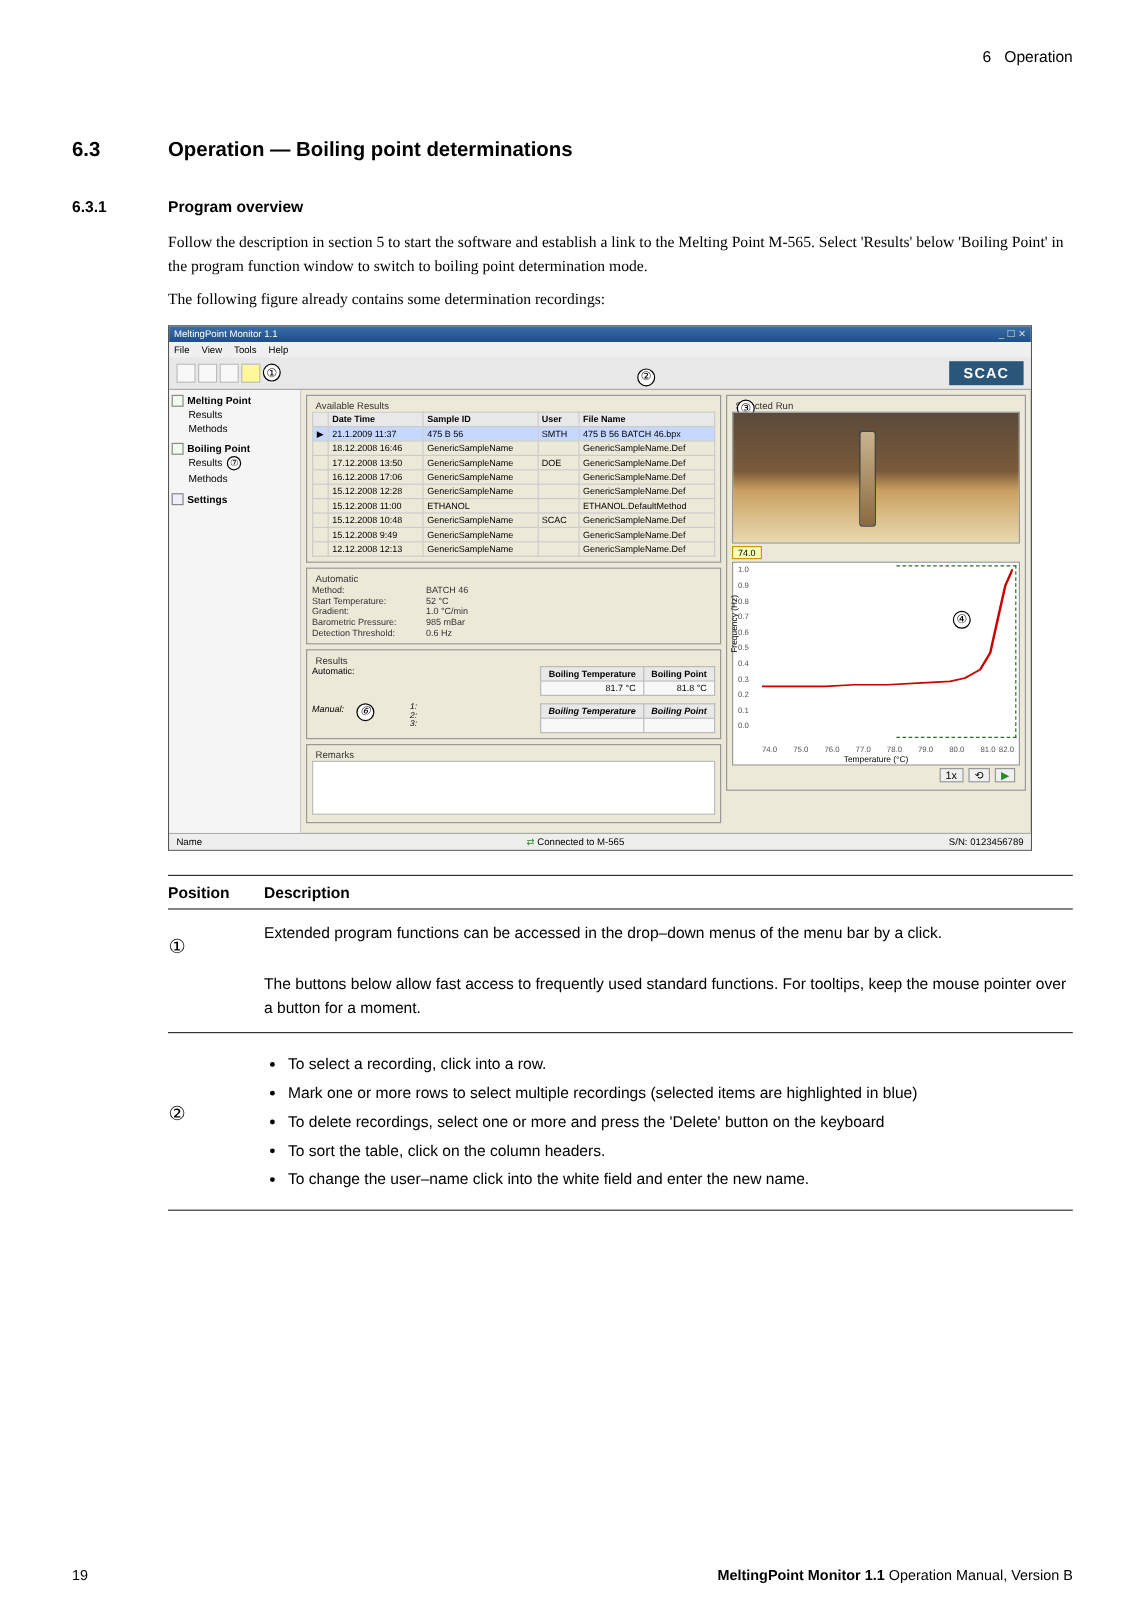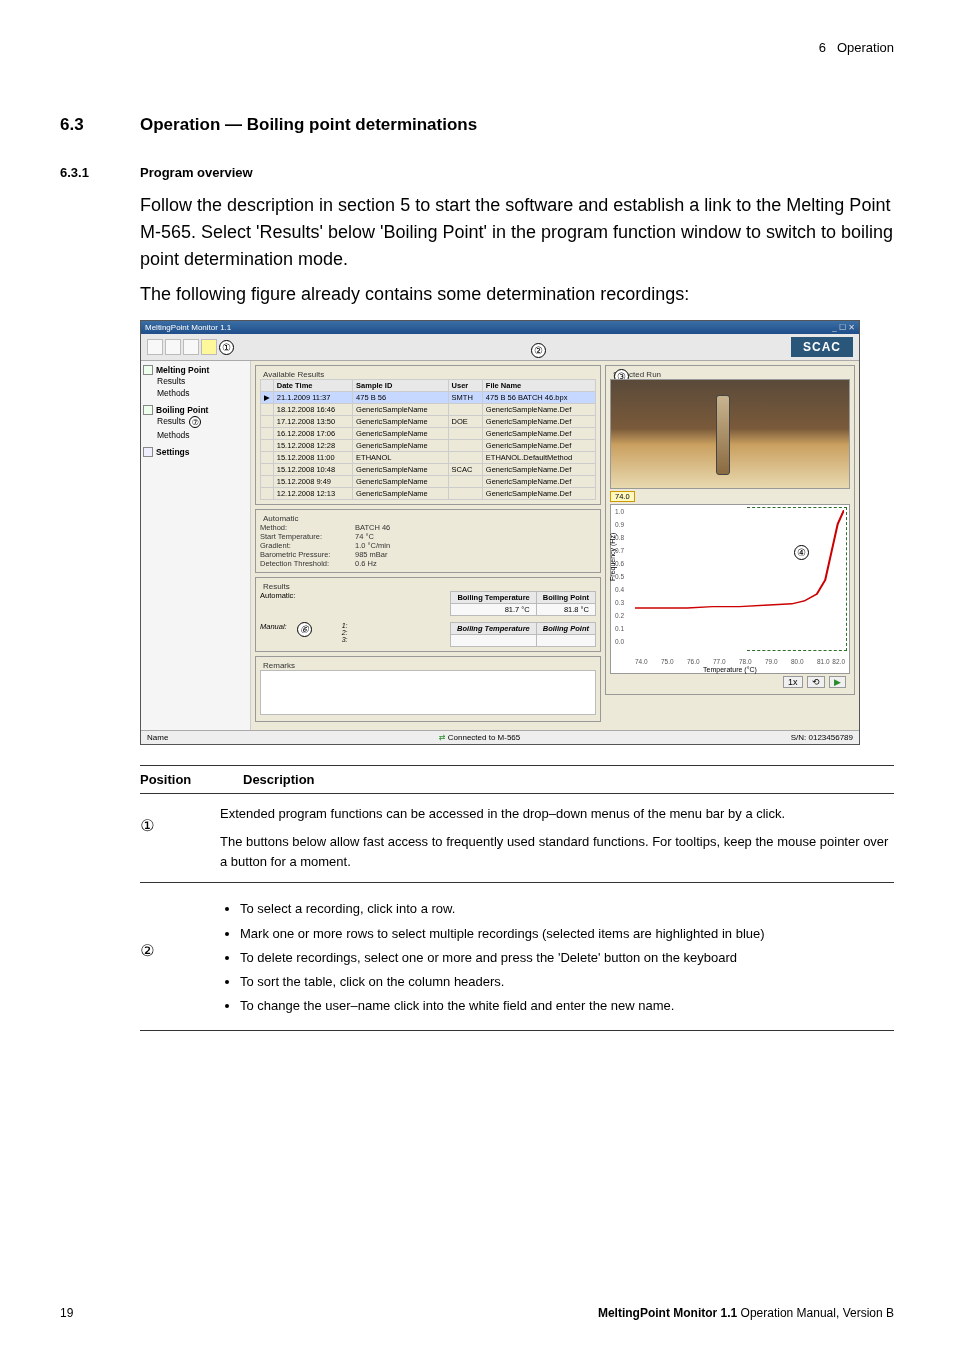--- a/index.html
+++ b/index.html
@@ -40,23 +40,24 @@
     width: 80px;
     font-weight: bold;
     font-size: 13px;
   }
   .subsection-title {
     font-weight: bold;
     font-size: 13px;
   }
   .body-text {
     margin-left: 80px;
-    font-size: 18px;
+    font-size: 13px;
     line-height: 1.5;
     margin-bottom: 8px;
+    font-family: Liberation Serif, serif;
   }
   .screenshot {
     margin: 12px 0 20px 80px;
     width: 720px;
     border: 1px solid #555;
     background: #ece9d8;
     font-size: 8px;
   }
   .titlebar {
     background: linear-gradient(#3a6ea5,#1f4e8a);
@@ -167,21 +168,21 @@
     display:inline-flex;width:15px;height:15px;border:1.5px solid #000;border-radius:50%;
     align-items:center;justify-content:center;font-size:10px;
     background:#fff;vertical-align:middle;
   }
   
   .desc-table{
     margin-left:80px;
     width:calc(100% - 80px);
   }
   .desc-header{
-    display:flex;font-weight:bold;padding:6px 0;border-top:1px solid #333;border-bottom:1px solid #333;gap:23px;
+    display:flex;font-weight:bold;padding:6px 0;border-top:1px solid #333;border-bottom:1px solid #333;
   }
   .desc-header .c1{ width:80px;}
   .desc-row{
     display:flex;padding:10px 0;border-bottom:1px solid #333;
   }
   .desc-row .c1{ width:80px; display:flex; align-items:flex-start; justify-content:flex-start; padding-top:14px;}
   .desc-row .c2{ flex:1; font-size:13px; line-height:1.55;}
   .desc-row ul{ margin:6px 0 0 20px; }
   .desc-row li{ margin:4px 0;}
   
@@ -212,20 +213,26 @@
   <div class="subsection-title">Program overview</div>
 </div>
 
 <p class="body-text">Follow the description in section 5 to start the software and establish a link to the Melting Point M-565. Select 'Results' below 'Boiling Point' in the program function window to switch to boiling point determination mode.</p>
 <p class="body-text">The following figure already contains some determination recordings:</p>
 
 <div class="screenshot" style="position:relative;">
   <div class="titlebar">
     <span>MeltingPoint Monitor 1.1</span>
     <span class="wincontrols">_ ☐ ✕</span>
+  </div>
+  <div class="menubar">
+    <span>File</span>
+    <span>View</span>
+    <span>Tools</span>
+    <span>Help</span>
   </div>
   <div class="toolbar">
     <div class="left">
       <span class="icon"></span>
       <span class="icon"></span>
       <span class="icon"></span>
       <span class="icon" style="background:#fff89a;"></span>
       <span class="circle-badge">①</span>
     </div>
     <div class="brand">SCAC</div>
@@ -347,21 +354,21 @@
 
         <div class="fieldset params">
           <span class="fieldset-title">Automatic</span>
           <div id="params-body">
               <div class="row">
                 <span class="lbl">Method:</span>
                 <span class="val">BATCH 46</span>
               </div>
               <div class="row">
                 <span class="lbl">Start Temperature:</span>
-                <span class="val">74 °C</span>
+                <span class="val">52 °C</span>
               </div>
               <div class="row">
                 <span class="lbl">Gradient:</span>
                 <span class="val">1.0 °C/min</span>
               </div>
               <div class="row">
                 <span class="lbl">Barometric Pressure:</span>
                 <span class="val">985 mBar</span>
               </div>
               <div class="row">
@@ -479,21 +486,21 @@
   <div class="desc-header">
     <div class="c1">Position</div>
     <div>Description</div>
   </div>
   <div class="desc-row">
     <div class="c1">
         <span class="circle-badge" style="border:none;font-size:16px;">①</span>
       </div>
     <div class="c2">
       <p>Extended program functions can be accessed in the drop–down menus of the menu bar by a click.</p>
-      <p style="margin-top:8px;">The buttons below allow fast access to frequently used standard functions. For tooltips, keep the mouse pointer over a button for a moment.</p>
+      <p style="margin-top:22px;">The buttons below allow fast access to frequently used standard functions. For tooltips, keep the mouse pointer over a button for a moment.</p>
     </div>
   </div>
   <div class="desc-row">
     <div class="c1" style="padding-top:50px;">
         <span class="circle-badge" style="border:none;font-size:16px;">②</span>
       </div>
     <div class="c2">
       <ul id="bullets2">
           <li>To select a recording, click into a row.</li>
           <li>Mark one or more rows to select multiple recordings (selected items are highlighted in blue)</li>

